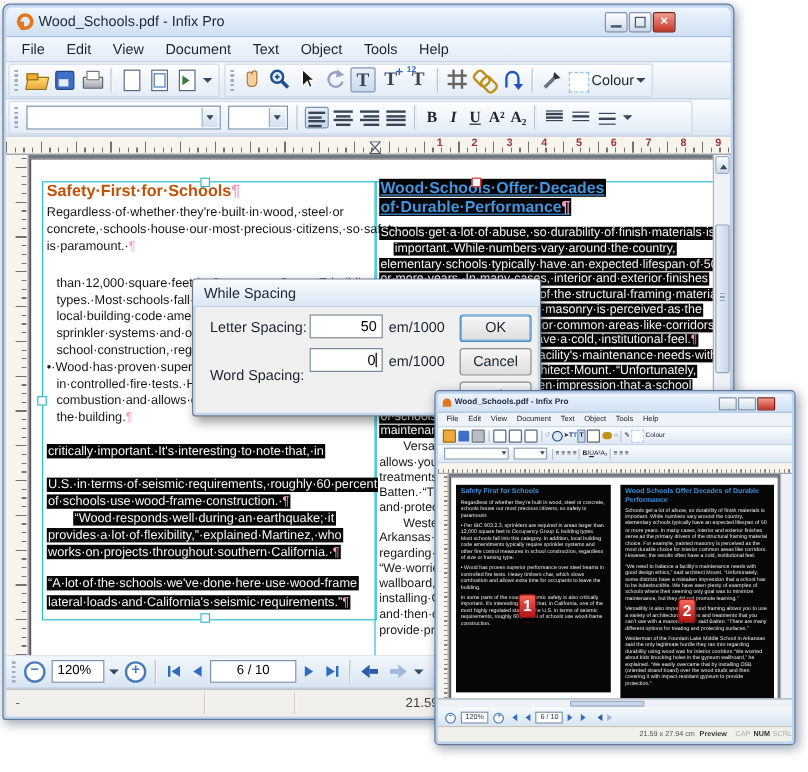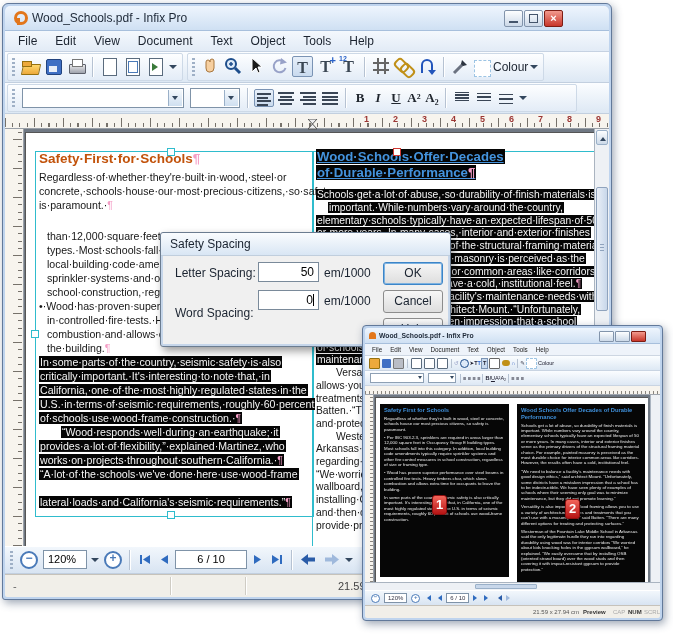--- a/index.html
+++ b/index.html
@@ -370,29 +370,27 @@
             <div class="dline " style="left: 14px; top: 67px;">is·paramount.·<span class="pil">¶</span></div>
             <div class="dline " style="left: 22px; top: 98px;">than·12,000·square·feet·in·Occupancy·Group·E·building</div>
             <div class="dline " style="left: 22px; top: 112px;">types.·Most·schools·fall·into·this·category.·In·addition,</div>
             <div class="dline " style="left: 22px; top: 126px;">local·building·code·amendments·typically·require</div>
             <div class="dline " style="left: 22px; top: 140px;">sprinkler·systems·and·other·fire·control·measures·in</div>
             <div class="dline " style="left: 22px; top: 154px;">school·construction,·regardless·of·size·or·framing·type.</div>
             <div class="dline " style="left: 14px; top: 168px;">•·Wood·has·proven·superior·performance·over·steel·beams</div>
             <div class="dline " style="left: 22px; top: 182px;">in·controlled·fire·tests.·Heavy·timbers·char,·which·slows</div>
             <div class="dline " style="left: 22px; top: 196px;">combustion·and·allows·extra·time·for·occupants·to·leave</div>
             <div class="dline " style="left: 22px; top: 210px;">the·building.<span class="pil">¶</span></div>
-            <div class="dline " style="left: 14px; top: 224px;"><span class="hl">In·some·parts·of·the·country,·seismic·safety·is·also</span></div>
             <div class="dline " style="left: 14px; top: 238px;"><span class="hl">critically·important.·It's·interesting·to·note·that,·in</span></div>
-            <div class="dline " style="left: 14px; top: 252px;"><span class="hl">California,·one·of·the·most·highly·regulated·states·in·the</span></div>
             <div class="dline " style="left: 14px; top: 266px;"><span class="hl">U.S.·in·terms·of·seismic·requirements,·roughly·60·percent</span></div>
             <div class="dline " style="left: 14px; top: 280px;"><span class="hl">of·schools·use·wood-frame·construction.·<span class="pil">¶</span></span></div>
             <div class="dline " style="left: 36px; top: 294px;"><span class="hl">“Wood·responds·well·during·an·earthquake;·it</span></div>
             <div class="dline " style="left: 14px; top: 308px; text-decoration: underline;"><span class="hl">provides·a·lot·of·flexibility,”·explained·Martinez,·who</span></div>
             <div class="dline " style="left: 14px; top: 322px;"><span class="hl">works·on·projects·throughout·southern·California.·<span class="pil">¶</span></span></div>
-            <div class="dline " style="left: 14px; top: 336px;"><span class="hl">“A·lot·of·the·schools·we've·done·here·use·wood-frame</span></div>
+            <div class="dline " style="left: 14px; top: 348px;"><span class="hl">“A·lot·of·the·schools·we've·done·here·use·wood-frame</span></div>
             <div class="dline " style="left: 14px; top: 364px;"><span class="hl">lateral·loads·and·California's·seismic·requirements.”<span class="pil">¶</span></span></div>
             <div class="dline rhead" style="left: 291px; top: 18px; text-decoration: underline;"><span class="hl">Wood·Schools·Offer·Decades</span></div>
             <div class="dline rhead" style="left: 291px; top: 34px;"><span class="hl">of·Durable·Performance<span class="pil">¶</span></span></div>
             <div class="dline rsm" style="left: 291px; top: 56px;"><span class="hl">Schools·get·a·lot·of·abuse,·so·durability·of·finish·materials·is</span></div>
             <div class="dline rsm" style="left: 291px; top: 68.7px; margin-left: 12px;"><span class="hl">important.·While·numbers·vary·around·the·country,</span></div>
             <div class="dline rsm" style="left: 291px; top: 81.4px;"><span class="hl">elementary·schools·typically·have·an·expected·lifespan·of·50</span></div>
             <div class="dline rsm" style="left: 291px; top: 94.1px;"><span class="hl">or·more·years.·In·many·cases,·interior·and·exterior·finishes</span></div>
             <div class="dline rsm" style="left: 291px; top: 106.8px;"><span class="hl">serve·as·the·primary·drivers·of·the·structural·framing·material</span></div>
             <div class="dline rsm" style="left: 291px; top: 119.5px;"><span class="hl">choice.·For·example,·painted·masonry·is·perceived·as·the</span></div>
             <div class="dline rsm" style="left: 291px; top: 132.2px;"><span class="hl">most·durable·choice·for·interior·common·areas·like·corridors.</span></div>
@@ -473,21 +471,21 @@
 
     <div class="statusbar">
       <span style="position:absolute;left:8px;color:#666;">-</span>
       <span class="spane" style="left:165px;"></span>
       <span class="spane" style="left:240px;"></span>
       <span style="position:absolute;left:333px;white-space:nowrap;">21.59 x 27.94 cm</span>
     </div>
   </div>
 
   <div class="dialog">
-    <div class="dtitle"><span>Safety Spacing</span></div>
+    <div class="dtitle"><span>While Spacing</span></div>
     <div class="drow" style="left:14px;top:33px;">Letter Spacing:</div>
     <div class="dinput" style="left:97px;top:29px;">50</div>
     <div class="drow" style="left:163px;top:33px;">em/1000</div>
     <div class="drow" style="left:14px;top:61px;margin-top:12px;">Word Spacing:</div>
     <div class="dinput" style="left:97px;top:57px;"><span>0</span><span class="dcaret"></span></div>
     <div class="drow" style="left:163px;top:61px;">em/1000</div>
     <div class="dbtn focus" style="top:29px;">OK</div>
     <div class="dbtn" style="top:57px;">Cancel</div>
     <div class="dbtn" style="top:85px;">Help</div>
   </div>

